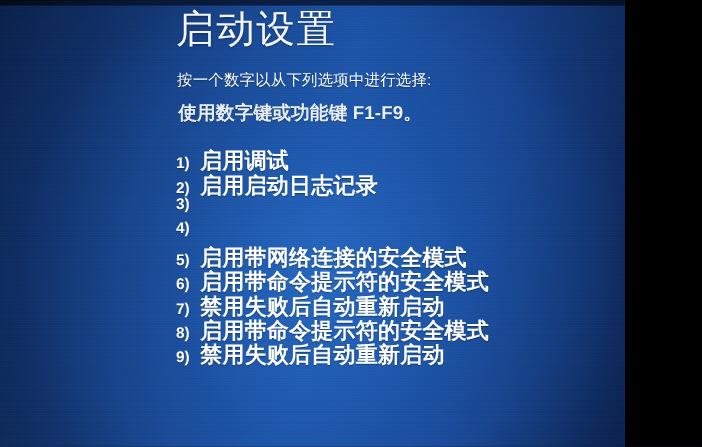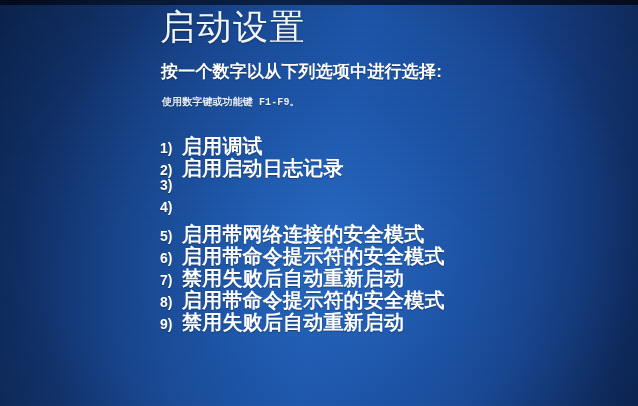--- a/index.html
+++ b/index.html
@@ -11,21 +11,21 @@
   body {
     width: 638px;
     height: 406px;
     overflow: hidden;
     font-family: "Liberation Sans", "DejaVu Sans", sans-serif;
   }
 
   
   #screen {
     position: relative;
-    width: 638px;
+    width: 568px;
     height: 406px;
     overflow: hidden;
     background-color: #12356f;
     background-image:
       radial-gradient(ellipse 78% 120% at 52% 62%,
         rgba(40,110,200,0.78) 0%,
         rgba(30,88,172,0.55) 32%,
         rgba(18,55,120,0.16) 62%,
         rgba(8,30,78,0.00) 85%),
       linear-gradient(100deg,
@@ -95,41 +95,40 @@
     letter-spacing: 1.5px;
     color: #f2f6fb;
     text-shadow: 0 1px 2px rgba(0,0,0,0.35);
     white-space: nowrap;
   }
 
   #subtitle {
     position: absolute;
     left: 1px;
     top: 62px;
-    font-size: 17px;
+    font-size: 14px;
     line-height: 20px;
-    font-weight: bold;
+    font-weight: normal;
     letter-spacing: 0.2px;
     color: #ffffff;
     text-shadow: 0 1px 1px rgba(0,0,0,0.32);
     white-space: nowrap;
   }
 
   #hint {
     position: absolute;
     left: 2px;
     top: 95px;
-    font-size: 10px;
+    font-size: 17px;
     line-height: 16px;
     font-weight: bold;
     letter-spacing: 0.1px;
     color: #e8eef8;
     text-shadow: 0 1px 1px rgba(0,0,0,0.30);
     white-space: nowrap;
-    font-family: Liberation Mono, monospace;
   }
 
   #options-list {
     position: absolute;
     left: 0;
     top: 133px;
     margin: 0;
     padding: 0;
     list-style: none;
     width: 440px;

